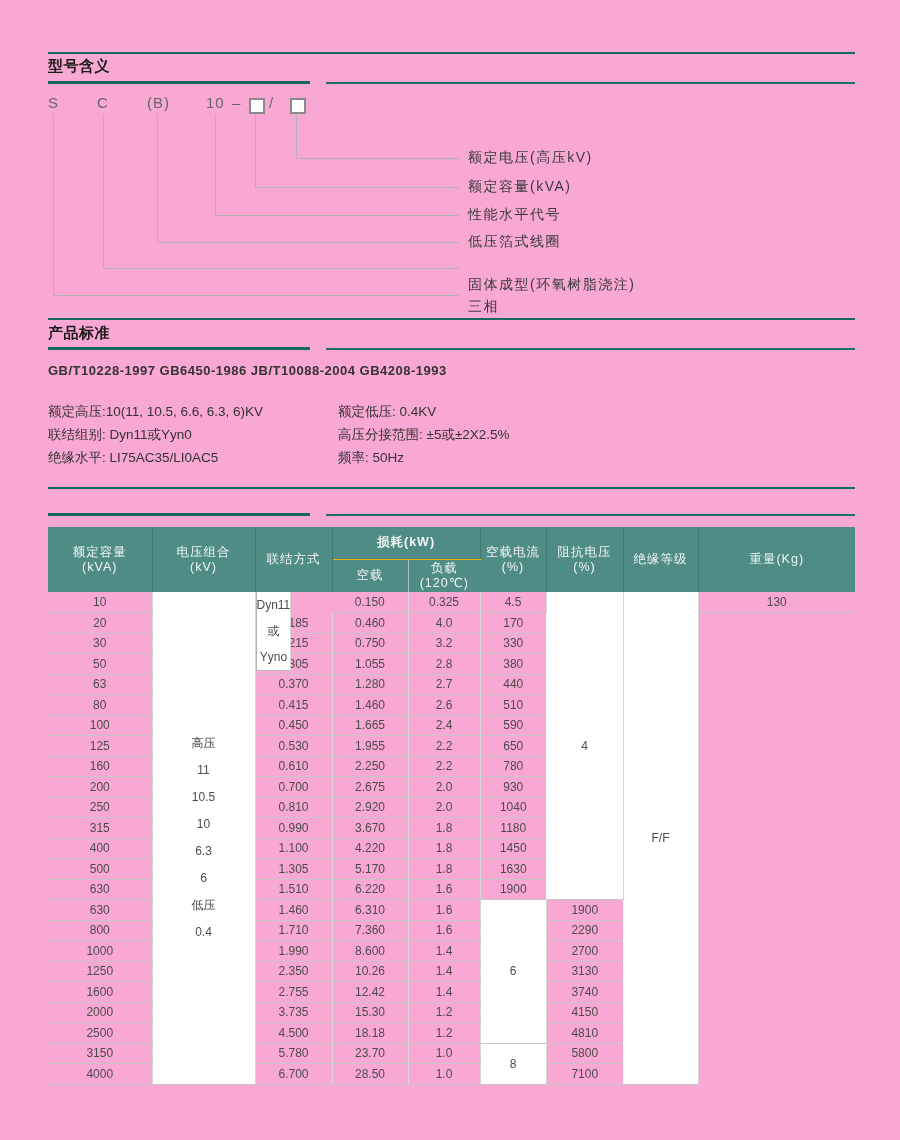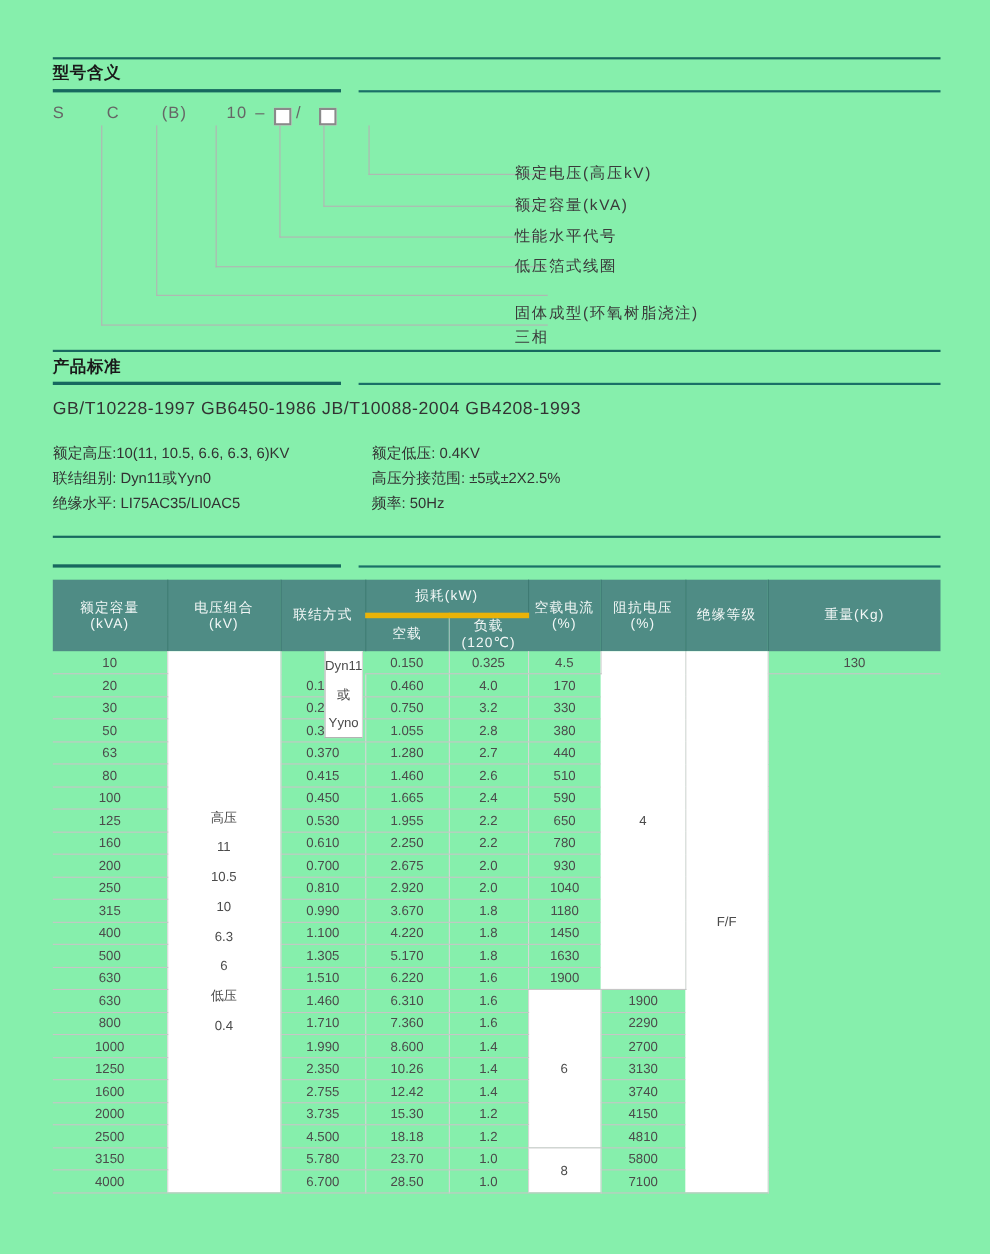--- a/index.html
+++ b/index.html
@@ -1,46 +1,46 @@
 <!DOCTYPE html>
 <html><head>
 <meta charset="utf-8">
 <style>
   html,body{margin:0;padding:0;background:#fff;}
-  .page{position:relative;width:900px;height:1140px;background:#86efac;overflow:hidden;
+  .page{position:relative;width:900px;height:1140px;background:#f9a8d4;overflow:hidden;
         font-family:"Liberation Sans","DejaVu Sans",sans-serif;color:#333;}
   
   .rule{position:absolute;left:48px;width:807px;height:2px;background:#17685f;}
   .sec-title{position:absolute;left:48px;margin:0;font-size:15px;font-weight:bold;color:#1a1a1a;letter-spacing:.5px;}
   .ul-left{position:absolute;left:48px;width:262px;height:3px;background:#17685f;}
   .ul-right{position:absolute;left:326px;width:529px;height:2px;background:#1a6f67;}
 
   
   .diagram{position:absolute;left:48px;top:90px;width:807px;height:228px;}
   .sym{position:absolute;top:4px;font-size:15px;color:#666;letter-spacing:1px;}
   .cbox{position:absolute;top:8px;width:12px;height:12px;border:2px solid #8a8a8a;background:#fff;}
-  .conn{position:absolute;border-left:1px solid #b3b3b3;border-bottom:1px solid #b3b3b3;margin-left:39px;}
+  .conn{position:absolute;border-left:1px solid #b3b3b3;border-bottom:1px solid #b3b3b3;}
   .dlabel{position:absolute;left:420px;font-size:14px;color:#3a3a3a;letter-spacing:1.5px;white-space:nowrap;}
 
   
-  .codes{position:absolute;left:48px;font-size:16px;color:#333;letter-spacing:.5px;}
+  .codes{position:absolute;left:48px;font-size:13px;color:#333;letter-spacing:.5px;font-weight:bold;}
   .param-row{position:absolute;left:48px;width:760px;font-size:13.5px;color:#333;}
   .param-left{position:absolute;left:0;white-space:nowrap;}
   .param-right{position:absolute;left:290px;white-space:nowrap;}
 
   
   .tablewrap{position:absolute;left:48px;top:527px;width:807px;}
   table{border-collapse:collapse;table-layout:fixed;width:807px;}
   thead th{background:#4f8c85;color:#f2f7f6;font-weight:normal;font-size:12.5px;
            letter-spacing:1px;white-space:pre-line;line-height:15px;
            border-right:1px solid #3e7a73;padding:0;}
   thead tr:first-child{height:32px;}
   thead tr:last-child{height:33px;}
   thead th:last-child{border-right:none;}
-  th.loss{border-bottom:5px solid #eab308;}
+  th.loss{border-bottom:1px solid #eab308;font-weight:bold;}
   th.subL{border-right:1px solid #9fc0bb;}
   th.subR{border-right:1px solid #3e7a73;}
   tbody tr{height:20.5px;}
   tbody td{font-size:12px;color:#4b4b4b;text-align:center;vertical-align:middle;padding:0;
            border-right:1px solid #d6d6d6;border-bottom:1px solid #c6c6c6;}
   tbody tr td:last-child{border-right:none;}
   td.merged{background:#fff;}
   td.voltage div{line-height:27px;}
   td.conn div{line-height:26px;}
 </style>

